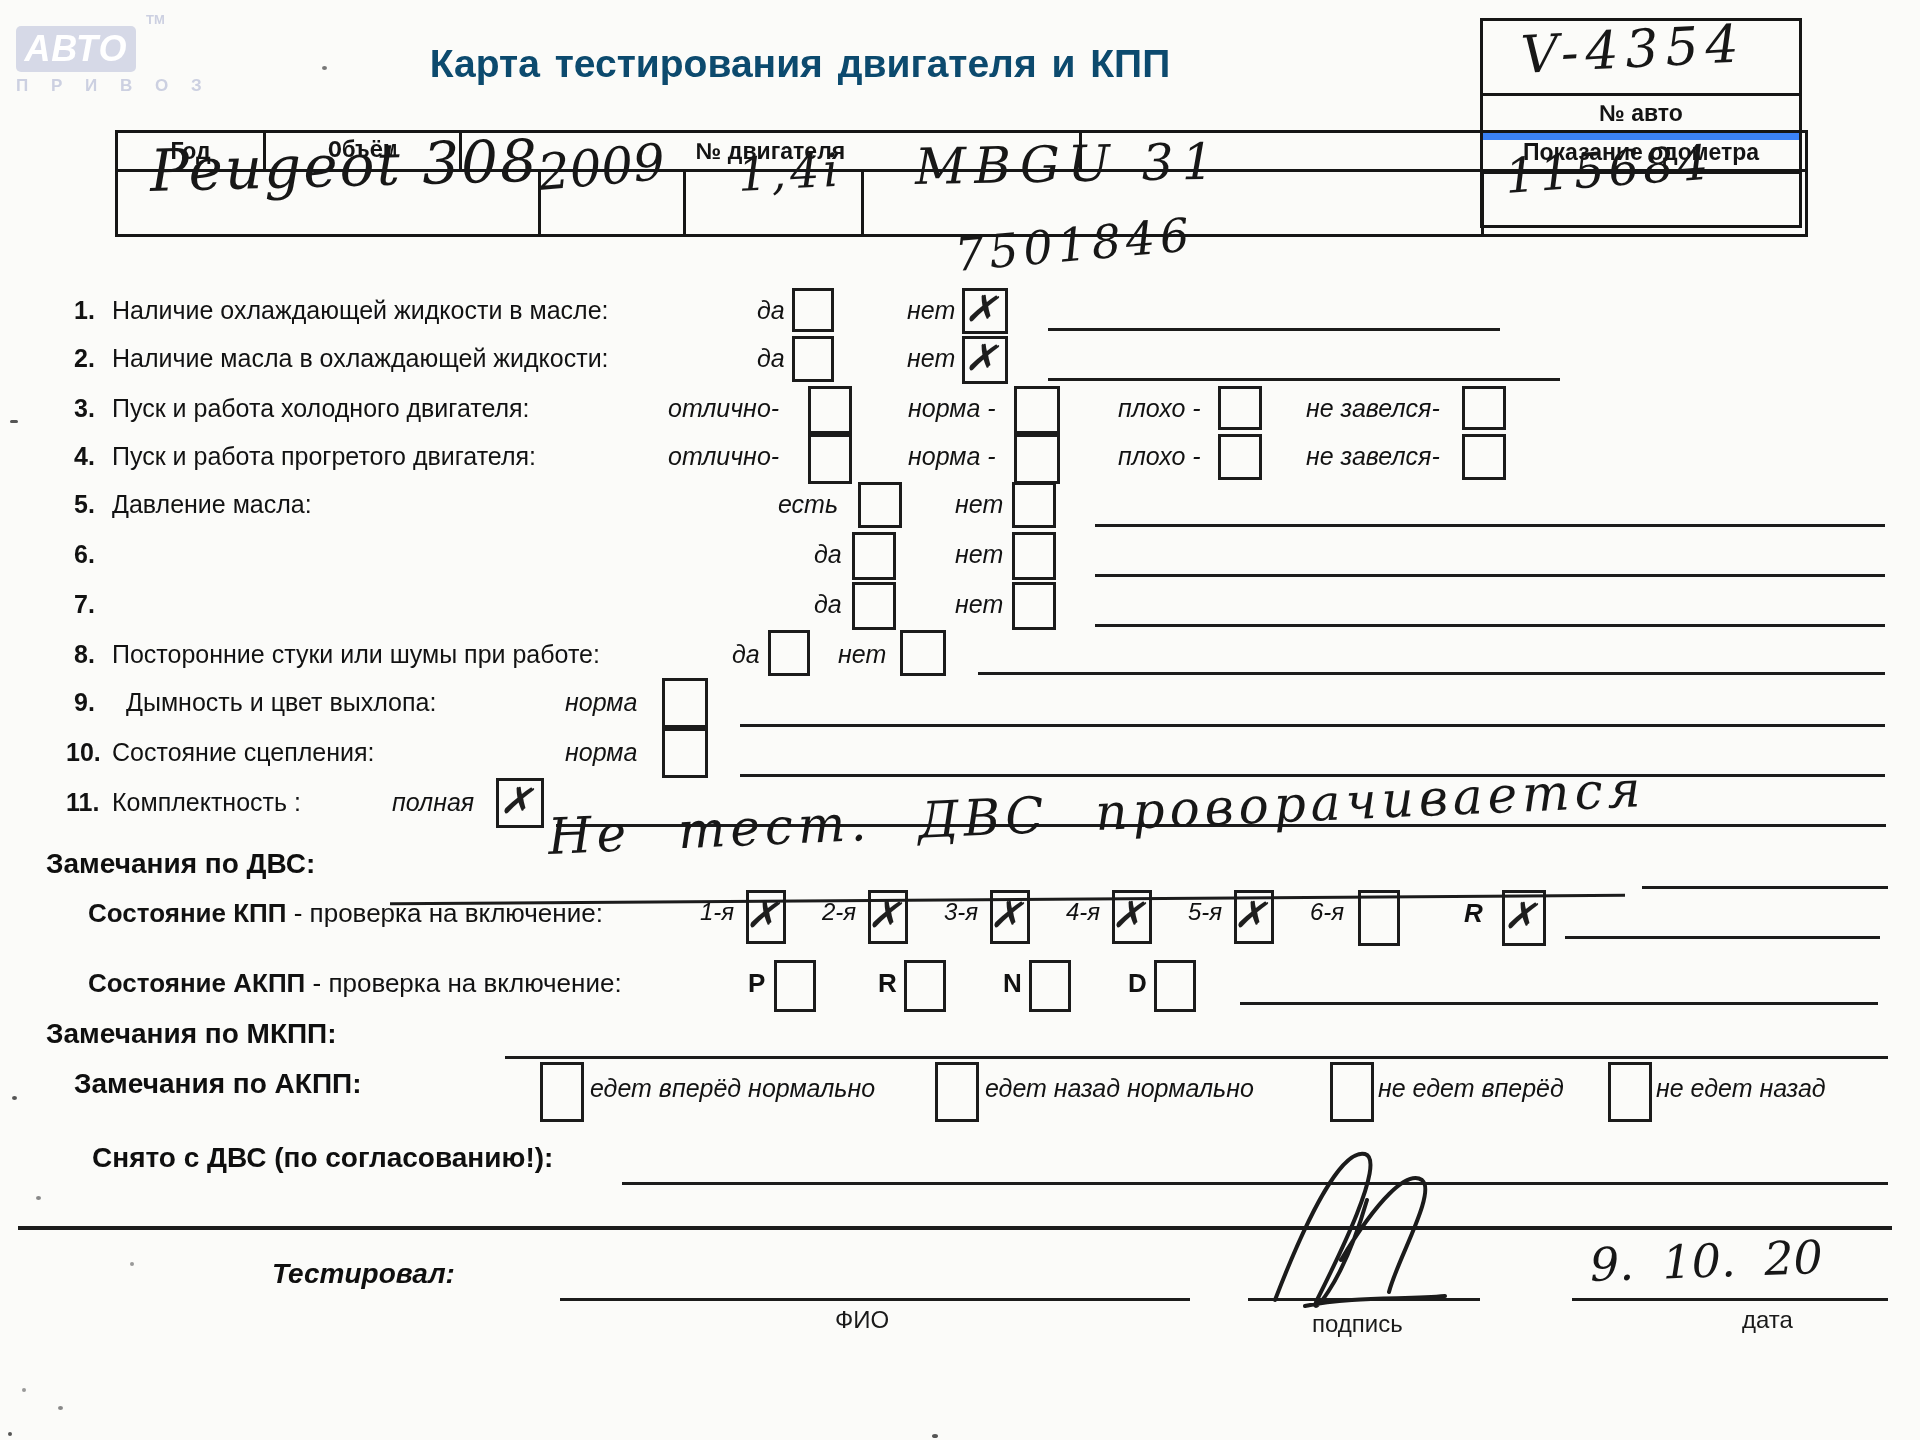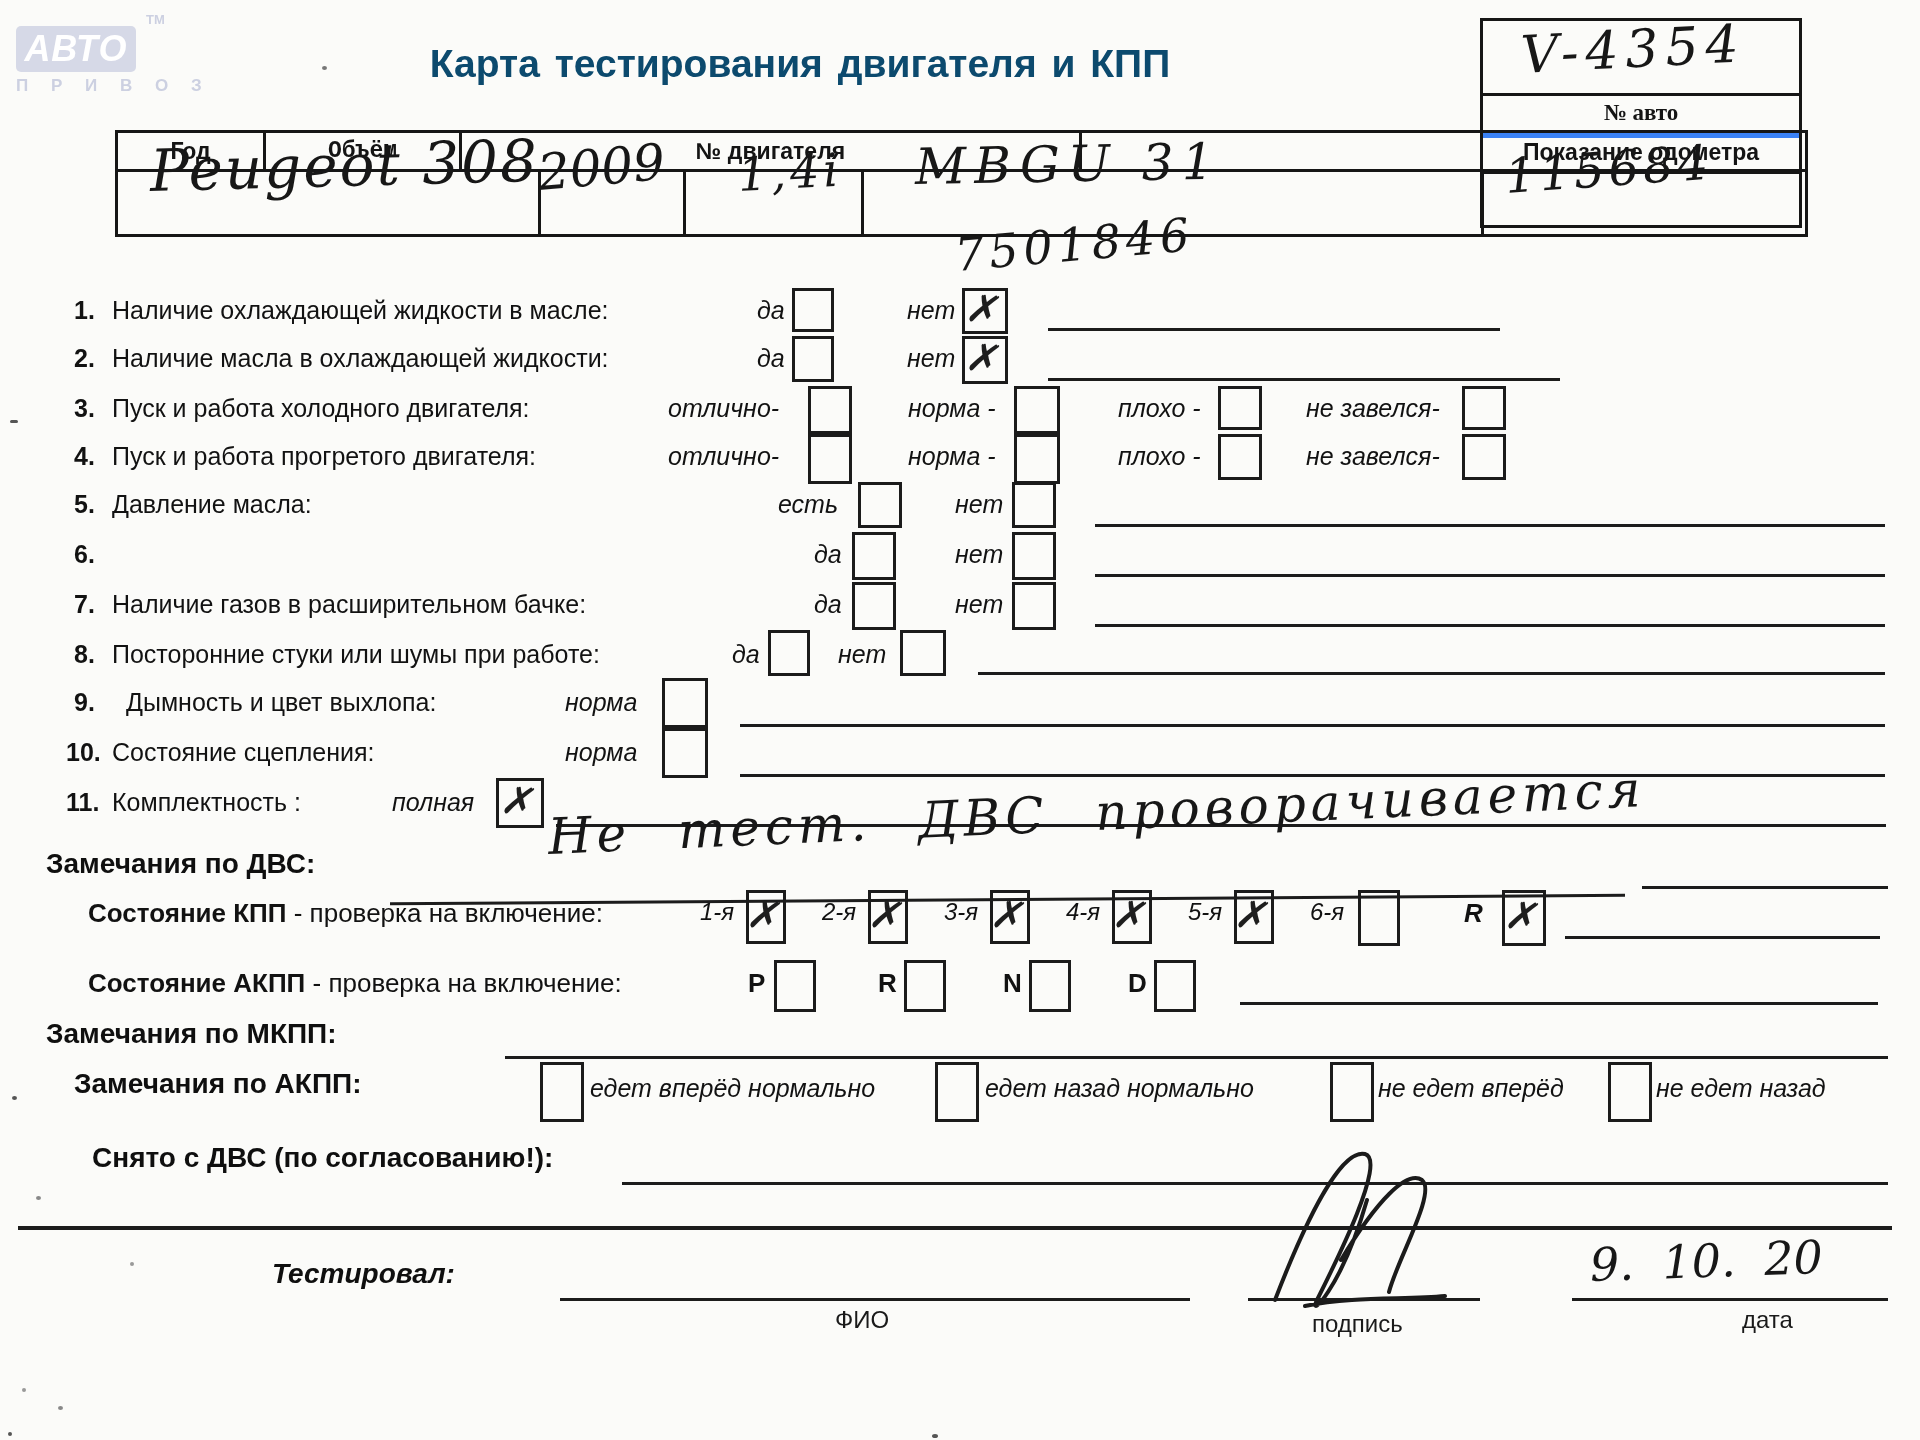--- a/index.html
+++ b/index.html
@@ -52,21 +52,21 @@
     <span class="abs" style="left:16px;top:76px;font-size:17px;font-weight:bold;letter-spacing:9px;color:#ccd0e1;">П Р И В О З</span>
   </div>
 
   <div class="abs" style="left:340px;top:42px;width:920px;text-align:center;font-size:39px;font-weight:bold;color:#0c4a6e;word-spacing:4px;white-space:nowrap;">Карта тестирования двигателя  и КПП</div>
   <div class="speck" style="left:322px;top:66px;width:5px;height:4px;background:#777;"></div>
 
   <div class="abs" style="left:1480px;top:18px;width:322px;height:210px;border:3px solid #161616;box-sizing:border-box;">
     <div class="abs" style="left:0;top:0;width:100%;height:72px;border-bottom:3px solid #161616;">
       <span class="hw" style="left:38px;top:8px;font-size:52px;letter-spacing:7px;transform:rotate(-3deg);">V-4354</span>
     </div>
-    <div class="abs" style="left:0;top:75px;width:100%;height:36px;border-bottom:6px solid #3b82f6;text-align:center;font-family:Liberation Serif, serif;">
+    <div class="abs" style="left:0;top:75px;width:100%;height:36px;border-bottom:8px solid #3b82f6;text-align:center;">
       <span style="font-size:23px;font-weight:bold;line-height:34px;">№ авто</span>
     </div>
     <div class="abs" style="left:0;top:114px;width:100%;height:36px;border-bottom:3px solid #161616;text-align:center;">
       <span style="font-size:23px;font-weight:bold;line-height:34px;">Показание одометра</span>
     </div>
   </div>
 
   <div class="tbl">
     <div class="thead">
       <div class="cell" style="width:145px;">Год</div>
@@ -182,21 +182,20 @@
       </div>
     <span class="lbl it" style="left:955px;">нет</span>
     <div class="box" style="left:1012px;top:-8px;width:38px;height:42px;">
       <span class="mark"></span>
       </div>
     <div class="wline" style="left:1095px;top:34px;width:790px;"></div>
   </div>
 
   <div class="row" style="top:590px;">
     <span class="lbl num" style="left:74px;">7.</span>
-    <span class="lbl" style="left:112px;">Наличие газов в расширительном бачке:</span>
     <span class="lbl it" style="left:814px;">да</span>
     <div class="box" style="left:852px;top:-8px;width:38px;height:42px;">
       <span class="mark"></span>
       </div>
     <span class="lbl it" style="left:955px;">нет</span>
     <div class="box" style="left:1012px;top:-8px;width:38px;height:42px;">
       <span class="mark"></span>
       </div>
     <div class="wline" style="left:1095px;top:34px;width:790px;"></div>
   </div>

